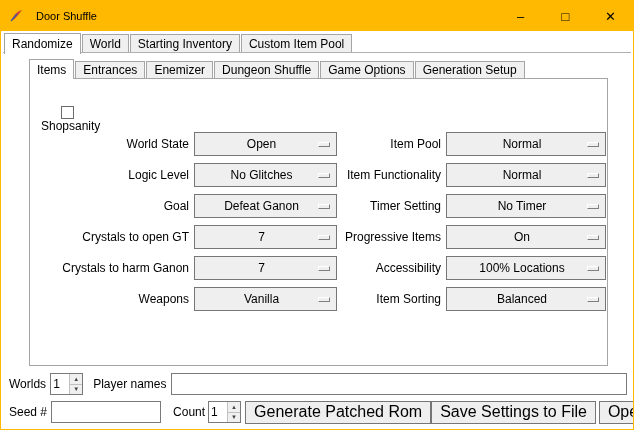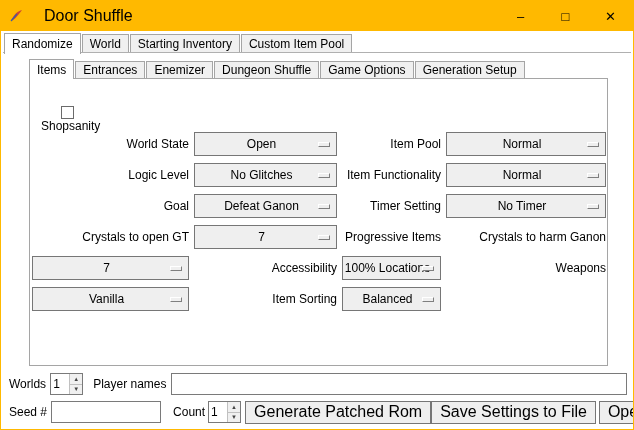--- a/index.html
+++ b/index.html
@@ -8,21 +8,21 @@
     position:relative; width:634px; height:430px;
     background:#ffffff; border:1px solid #ffb900;
     font-size:12px; color:#000; overflow:hidden;
   }
   
   .titlebar {
     position:absolute; top:0; left:0; right:0; height:30px;
     background:#ffb900; display:flex; align-items:center;
   }
   .app-icon { width:16px; height:16px; margin-left:7px; flex:0 0 auto; }
-  .title-text { margin-left:20px; font-size:16px; }
+  .title-text { margin-left:12px; font-size:11px; }
   .win-controls { position:absolute; right:0; top:0; height:30px; display:flex; }
   .win-btn { width:45px; height:30px; display:flex; align-items:center; justify-content:center; font-size:13px; cursor:default; }
   .win-btn.close { font-size:13px; }
   
   .outer-sep { position:absolute; left:2px; right:2px; top:51px; border-top:1px solid #b0b0b0; }
   .outer-tabs { position:absolute; left:3px; top:32px; height:20px; display:flex; align-items:center; z-index:5; }
   .otab { background:#f0f0f0; border:1px solid #a5a5a5; border-bottom:none; padding:0 7px; height:18px; margin-right:1px; display:flex; align-items:center; white-space:nowrap; }
   .otab.active { background:#fff; height:21px; margin-bottom:-1px; z-index:6; }
   .inner-tabs { position:absolute; left:28px; top:58px; height:19px; display:flex; align-items:flex-end; z-index:4; }
   .itab { background:#f0f0f0; border:1px solid #a5a5a5; border-bottom:none; padding:0 7px; height:17px; margin-right:1px; display:flex; align-items:center; white-space:nowrap; }
@@ -142,20 +142,24 @@
         <span class="om-text">No Timer</span>
         <span class="om-ind"></span>
       </div>
 
       <span class="flabel">Crystals to open GT</span>
       <div class="om">
         <span class="om-text">7</span>
         <span class="om-ind"></span>
       </div>
       <span class="flabel">Progressive Items</span>
+      <div class="om">
+        <span class="om-text">On</span>
+        <span class="om-ind"></span>
+      </div>
 
       <span class="flabel">Crystals to harm Ganon</span>
       <div class="om">
         <span class="om-text">7</span>
         <span class="om-ind"></span>
       </div>
       <span class="flabel">Accessibility</span>
       <div class="om">
         <span class="om-text">100% Locations</span>
         <span class="om-ind"></span>

